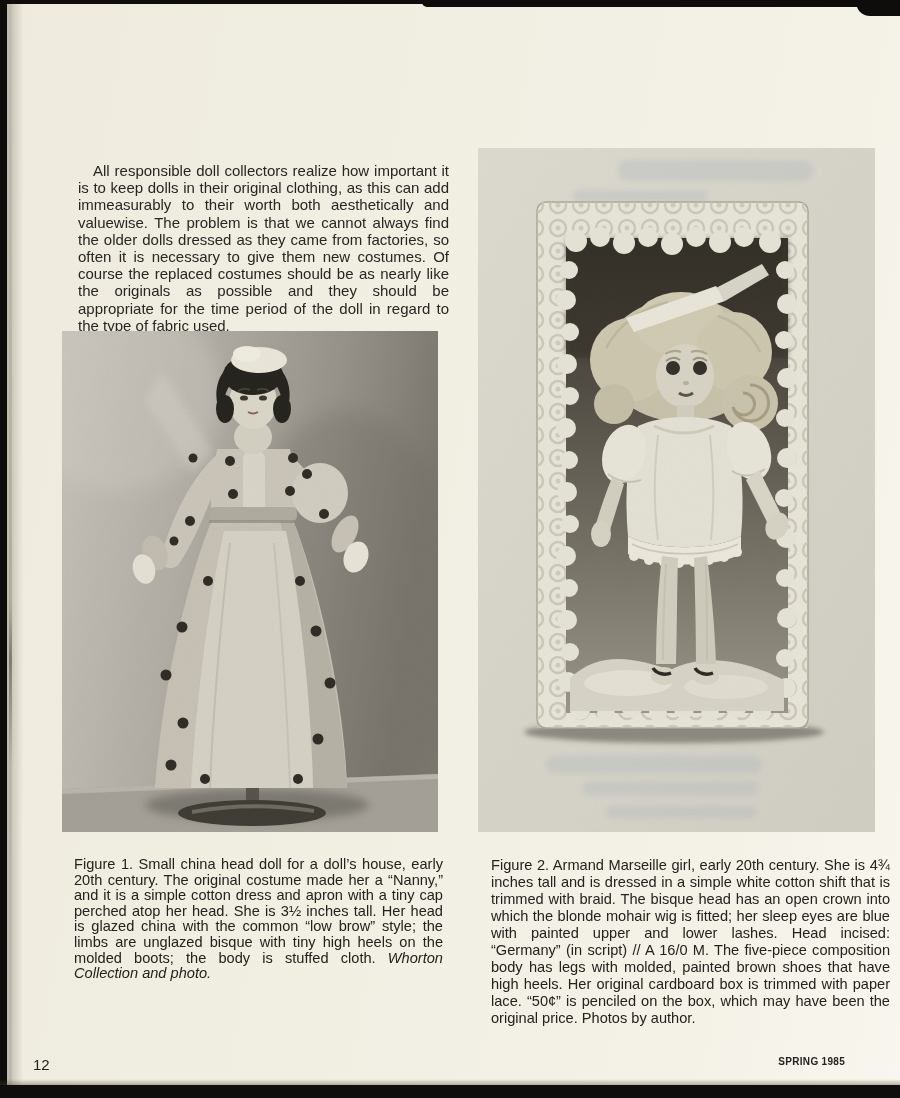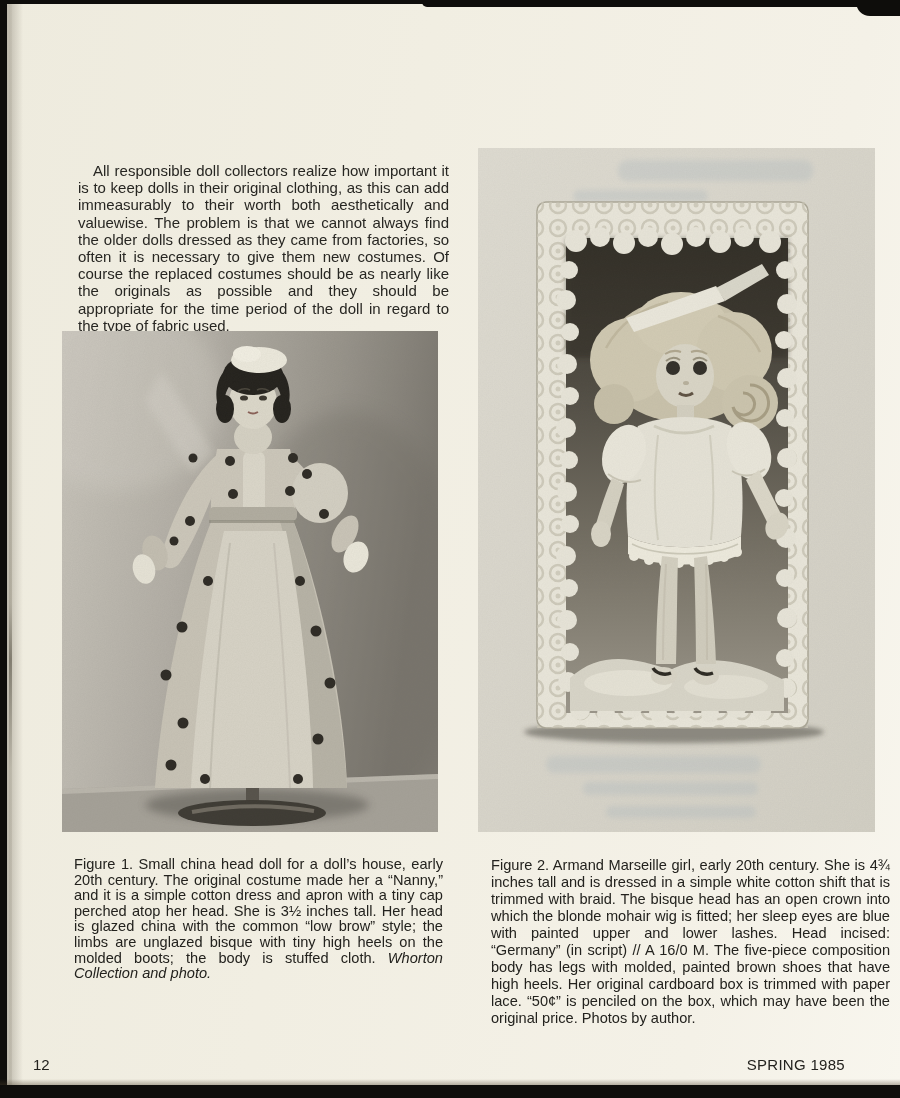--- a/index.html
+++ b/index.html
@@ -27,21 +27,21 @@
   .intro{position:absolute;left:62px;top:146px;width:371px;margin:16px;
         font-size:15px;line-height:17.2px;text-align:justify;text-indent:15px;color:#272622;}
   .photo{position:absolute;overflow:hidden;}
   .photo1{left:62px;top:331px;width:376px;height:501px;}
   .photo2{left:478px;top:148px;width:397px;height:684px;}
   .caption{position:absolute;margin:12px;font-size:14.6px;text-align:justify;color:#23221e;}
   .cap1{left:62px;top:845px;width:369px;line-height:15.6px;}
   .cap2{left:479px;top:845px;width:399px;line-height:17px;}
   .credit{font-style:italic;}
   .pageno{position:absolute;left:33px;top:1056px;font-size:15px;font-weight:normal;color:#23221e;}
-  .issue{position:absolute;right:55px;top:1056px;font-size:15px;font-weight:normal;color:#23221e;letter-spacing:.3px;}
+  .issue{position:absolute;right:55px;top:1056px;font-size:10px;font-weight:bold;color:#23221e;letter-spacing:.3px;}
   figure{margin:0;padding:0;}
   svg{display:block;}
 </style>
 </head>
 <body>
 
 <div class="page">
 
   <div class="edge-left"></div>
   <div class="edge-left-shade"></div>

